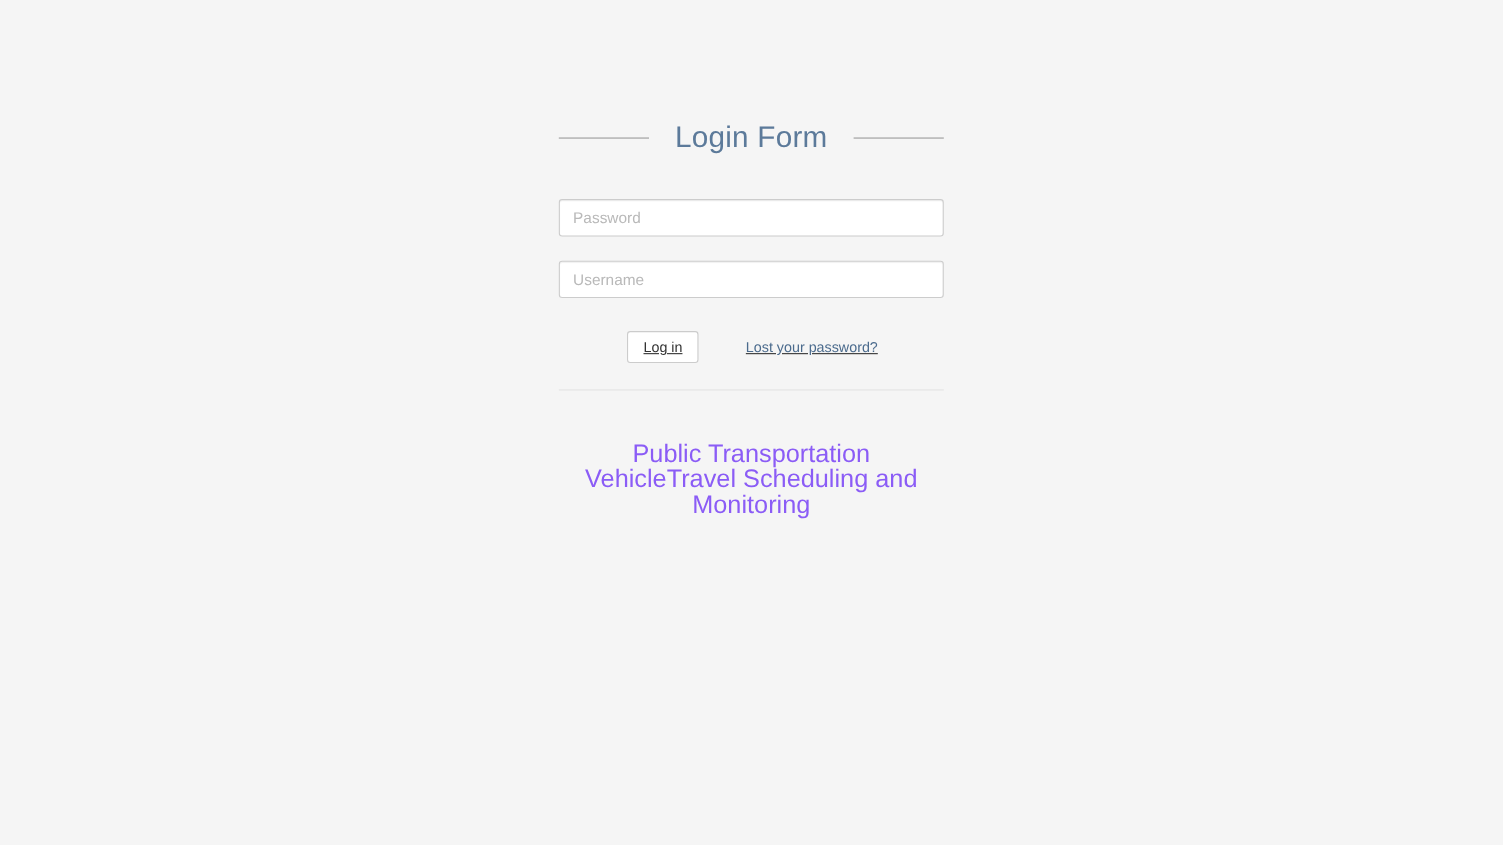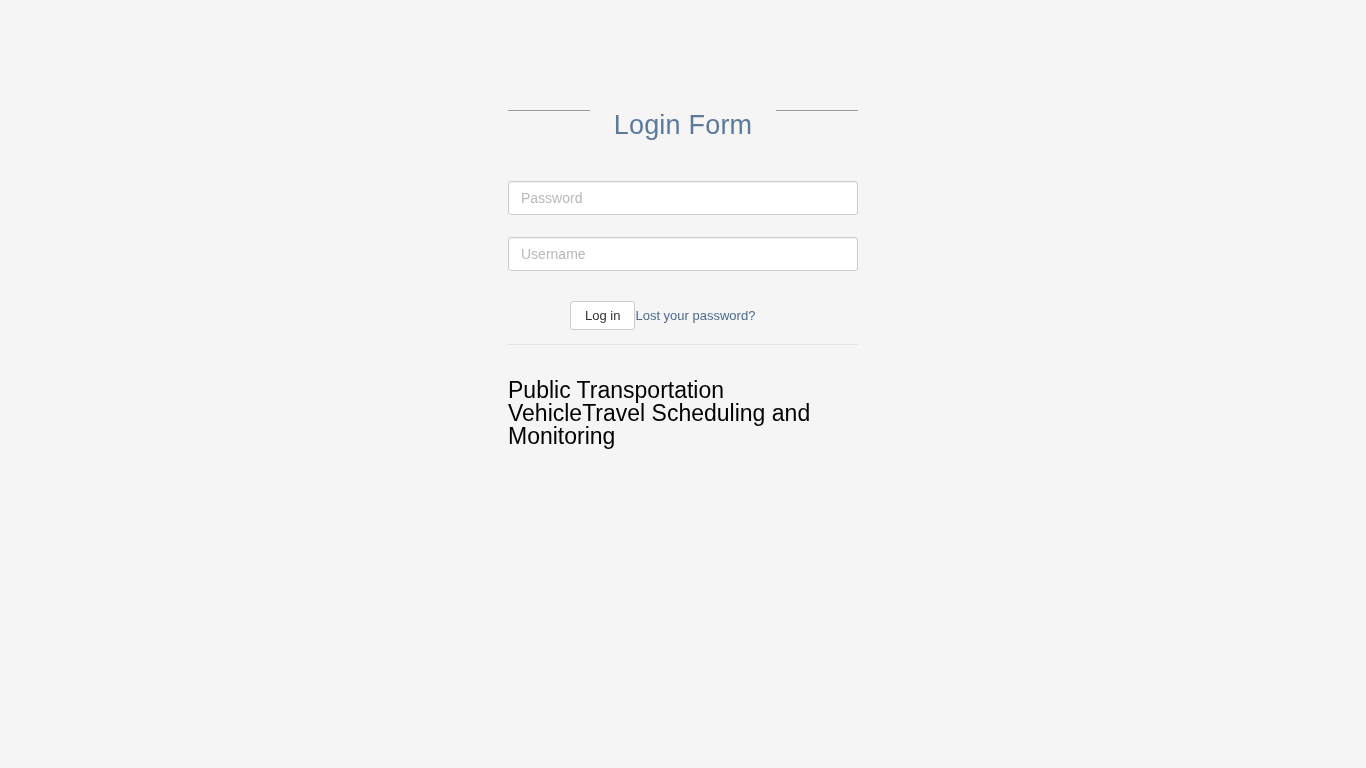--- a/index.html
+++ b/index.html
@@ -14,20 +14,21 @@
       background: #f5f5f5;
       color: #333;
     }
     .container {
       width: 350px;
       margin: 0 auto;
       padding-top: 110px;
     }
     .title-row {
       display: flex;
+      align-items: center;
       justify-content: center;
       gap: 24px;
       margin-bottom: 40px;
     }
     .title-row .line {
       flex: 1;
       height: 1px;
       background: #9a9a9a;
     }
     .title-row h1 {
@@ -52,45 +53,46 @@
       border: 1px solid #ccc;
       border-radius: 3px;
       box-shadow: inset 0 1px 1px rgba(0,0,0,0.06);
     }
     .form-row input::placeholder {
       color: #b9b9b9;
     }
     .actions-row {
       display: flex;
       align-items: center;
-      justify-content: flex-start;
-      padding: 8px 0 14px 62px;
+      justify-content: space-between;
+      padding: 8px 0 24px 62px;
       border-bottom: 1px solid #e3e3e3;
+      text-decoration: underline;
     }
     .login-btn {
       padding: 6px 14px;
       font-size: 13px;
       background: #fff;
       border: 1px solid #ccc;
       border-radius: 3px;
       cursor: pointer;
       color: #333;
     }
     .lost-link {
       font-size: 13px;
       color: #4b6b8d;
       text-decoration: none;
-      margin-right: 26px;
+      margin-right: 60px;
     }
     .subtitle {
-      margin-top: 34px;
-      text-align: left;
+      margin-top: 46px;
+      text-align: center;
       font-size: 23px;
       font-weight: 300;
-      color: #000000;
+      color: #8b5cf6;
       line-height: 1.0;
       letter-spacing: 0px;
     }
   </style>
 </head>
 <body>
 
 <div class="container">
   <div class="title-row">
     <span class="line"></span>

